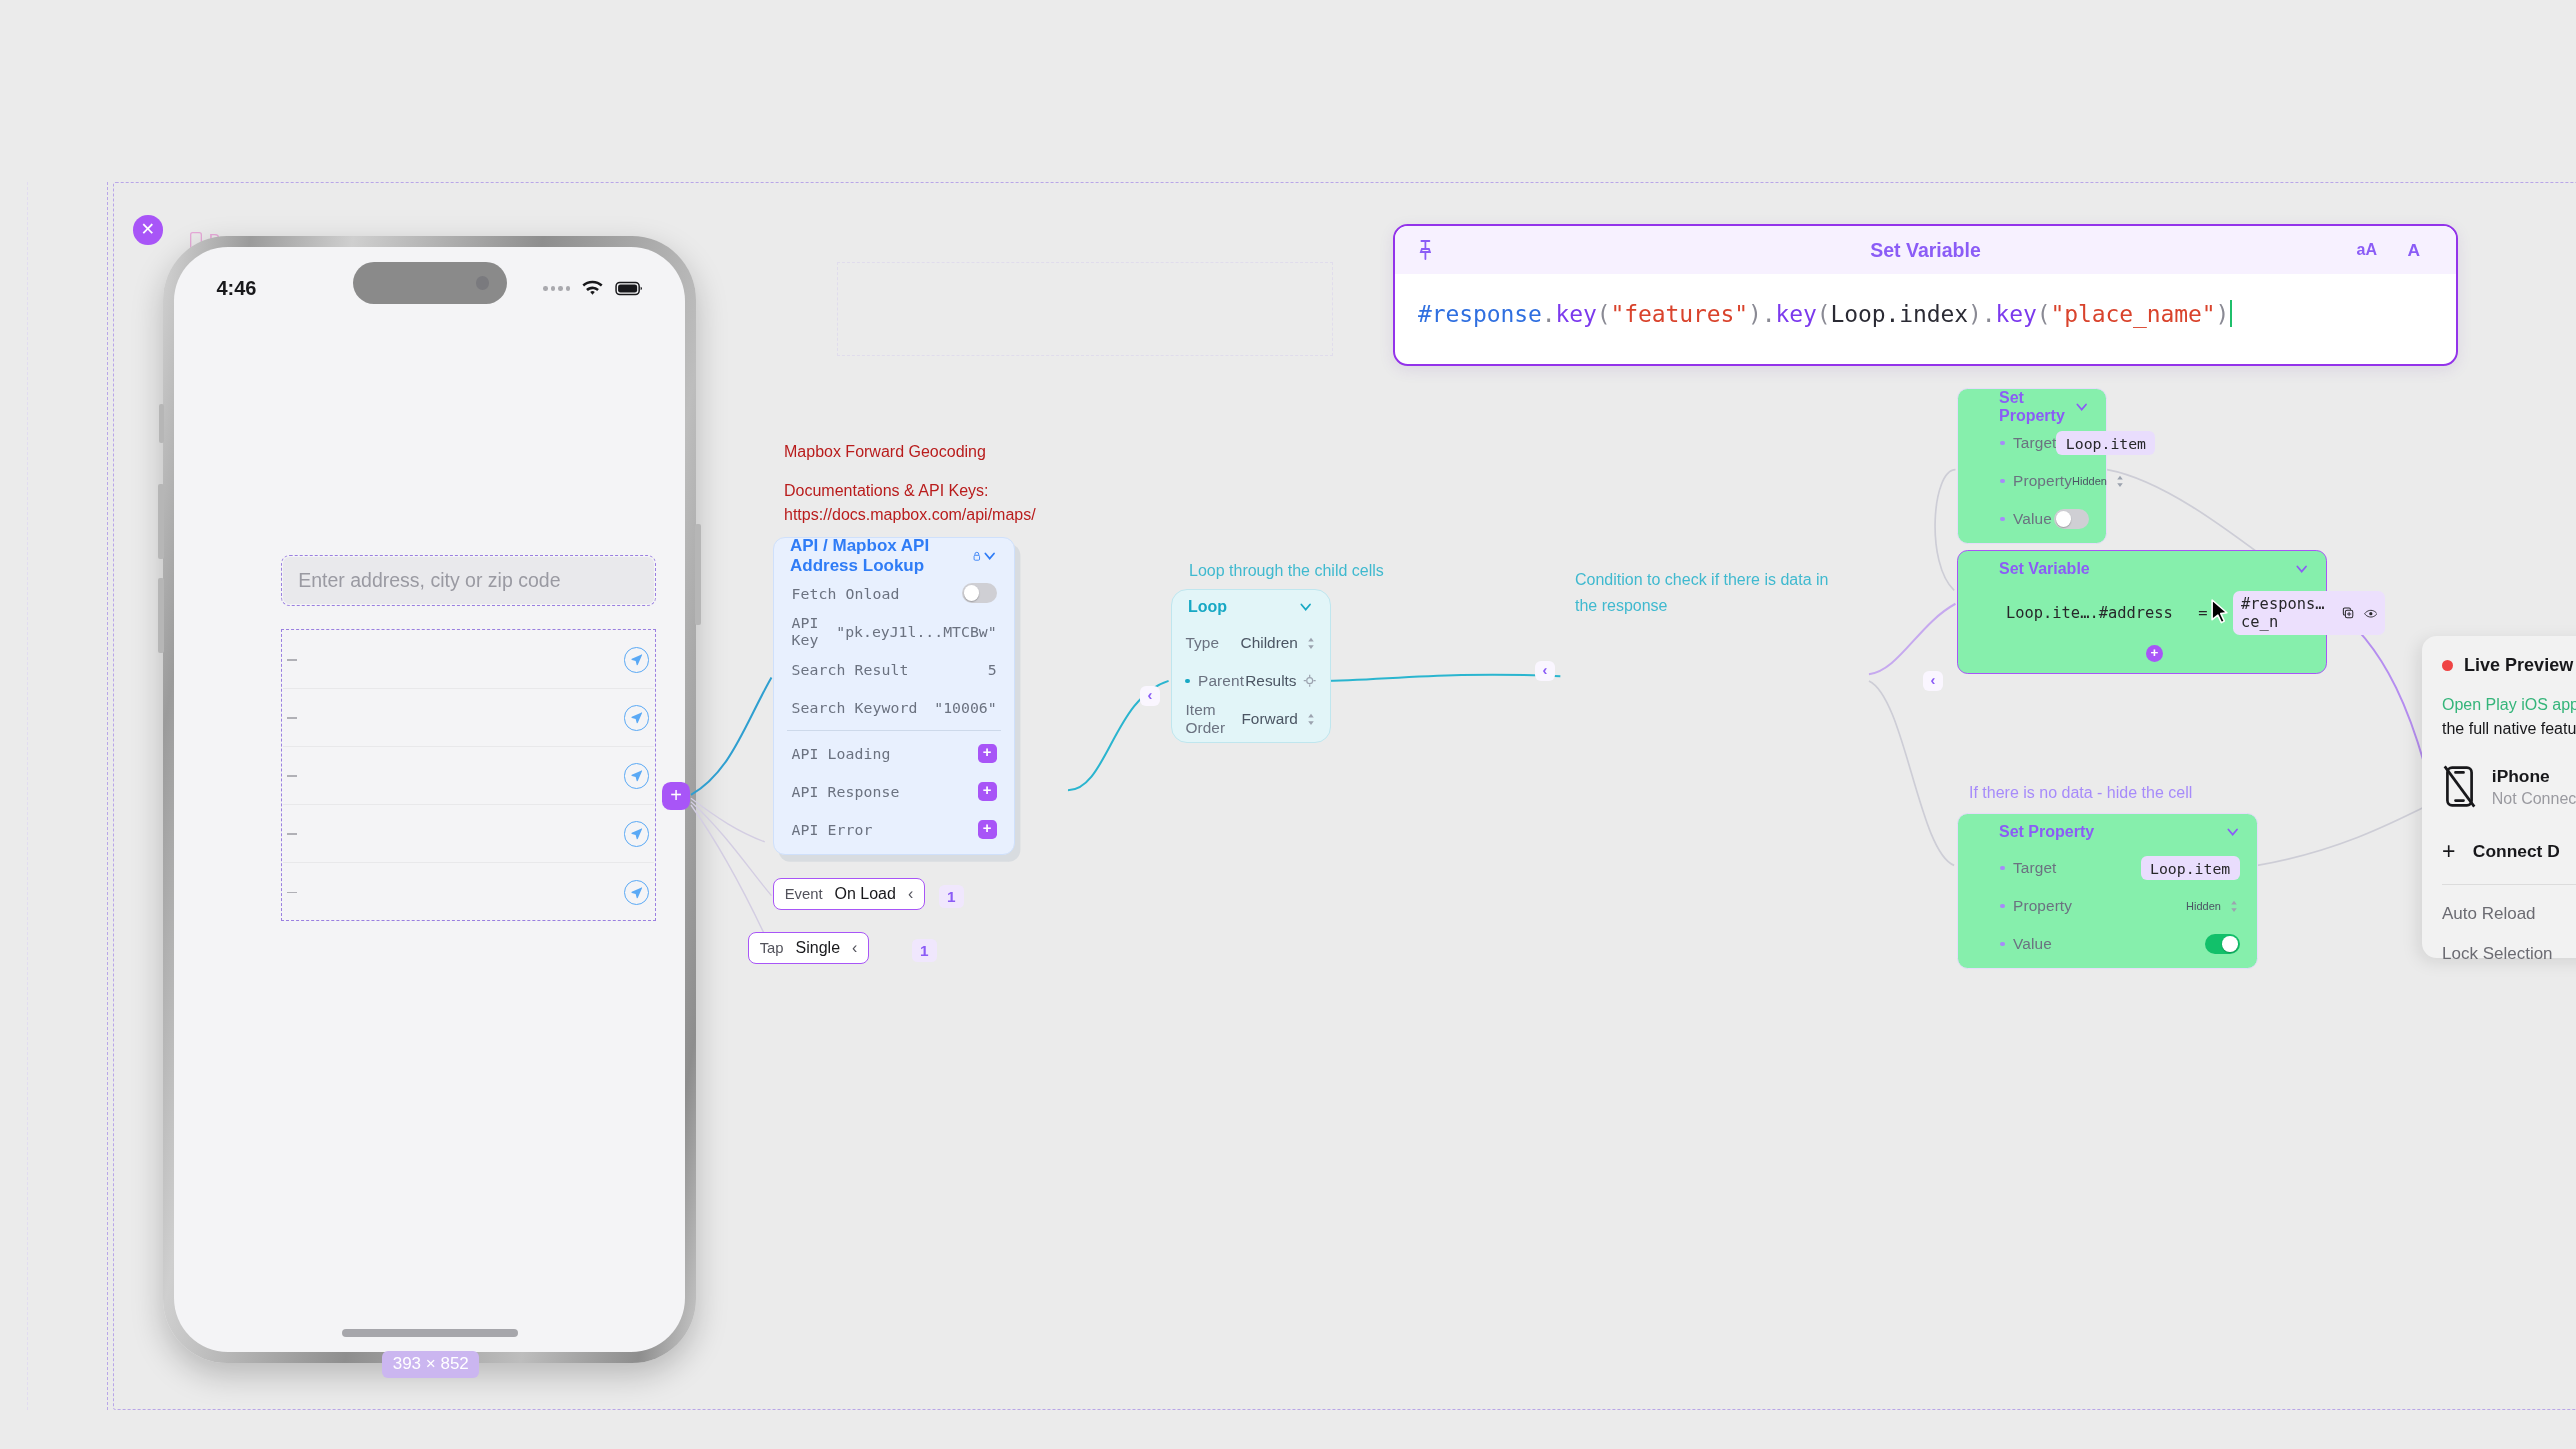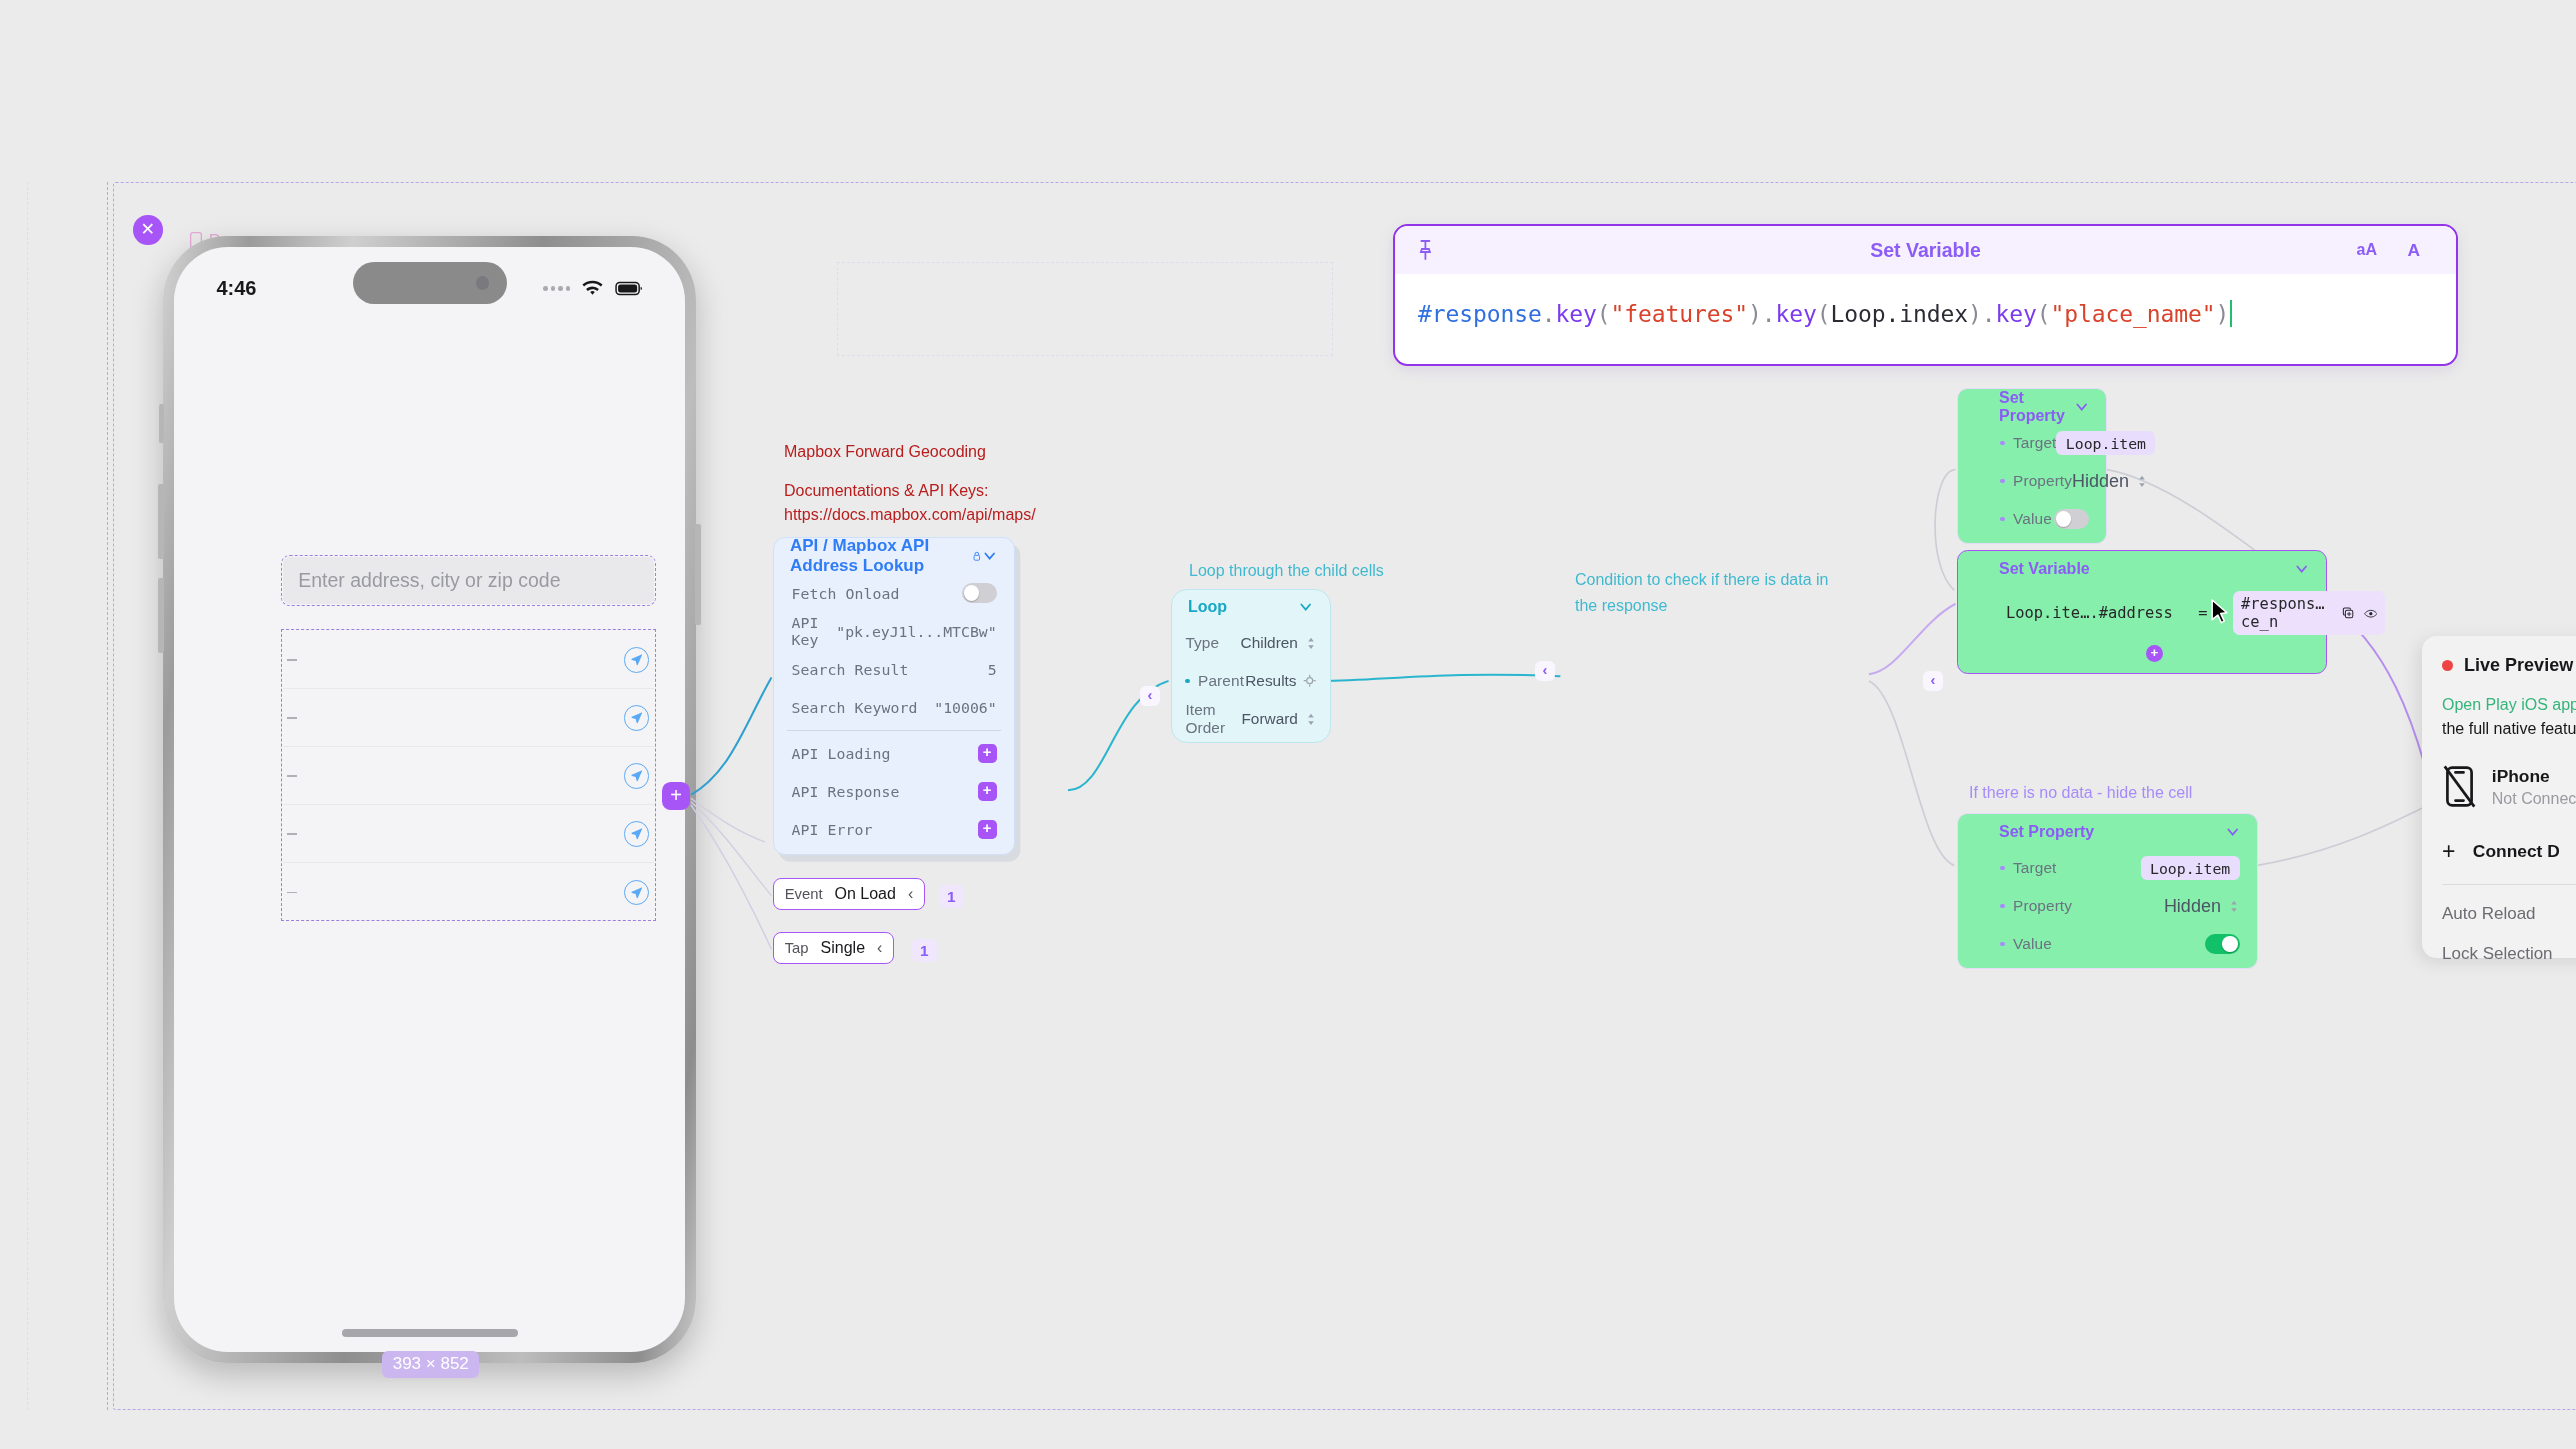--- a/index.html
+++ b/index.html
@@ -82,21 +82,21 @@
   }
   #if-node .elsebar {
     border-top: 0.7px solid #bfe6ee; height: 36px; display: flex; align-items: center;
     gap: 8px; padding: 0 17.4px; color: #17a8c4; font-size: 16px; font-weight: 600;
   }
 
   
   .pnode { background: #86efac; border-radius: 10.7px; padding-left: 25px; }
   .pnode .node-head { color: #8b5cf6; height: 35px; font-size: 16px; }
   .pnode .row .lbl { color: #6b7280; font-size: 15.4px; }
-  .pnode .row .val { color: #4b5563; font-size: 18px; align-items: center; }
+  .pnode .row .val { color: #4b5563; font-size: 11px; align-items: center; }
   .pnode .bullet { background: #a78bfa; }
   .chip {
     background: #e9ddfd; border-radius: 6px; padding: 3.4px 9.4px;
     font-family: "DejaVu Sans Mono", monospace; font-size: 14.8px; color: #27272a;
   }
   #setprop-1 { left: 1957px; top: 388px; width: 150px; border: 0.7px solid #e6dcfa; }
   #setvar-right { left: 1957px; top: 550px; width: 370px; border: 1.7px solid #a855f7; }
   #setprop-2 { left: 1957px; top: 813px; width: 301px; border: 0.7px solid #e6dcfa; }
 
   #setvar-right .expr {
@@ -451,21 +451,21 @@
     </div>
   </div>
 
   <div class="pill" style="left:773px; top:878px;">
     <span class="lt">Event</span>
     <span>On Load</span>
     <span style="color:#52525b;">‹</span>
   </div>
   <div class="pillnum" style="left:939px; top:885px;">1</div>
 
-  <div class="pill" style="left:773px; top:932px;">
+  <div class="pill" style="left:748px; top:932px;">
     <span class="lt">Tap</span>
     <span>Single</span>
     <span style="color:#52525b;">‹</span>
   </div>
   <div class="pillnum" style="left:912px; top:939px;">1</div>
 
   <div class="node" id="loop-node">
     <div class="node-head">
       <span>Loop</span>
       <span class="chev">

